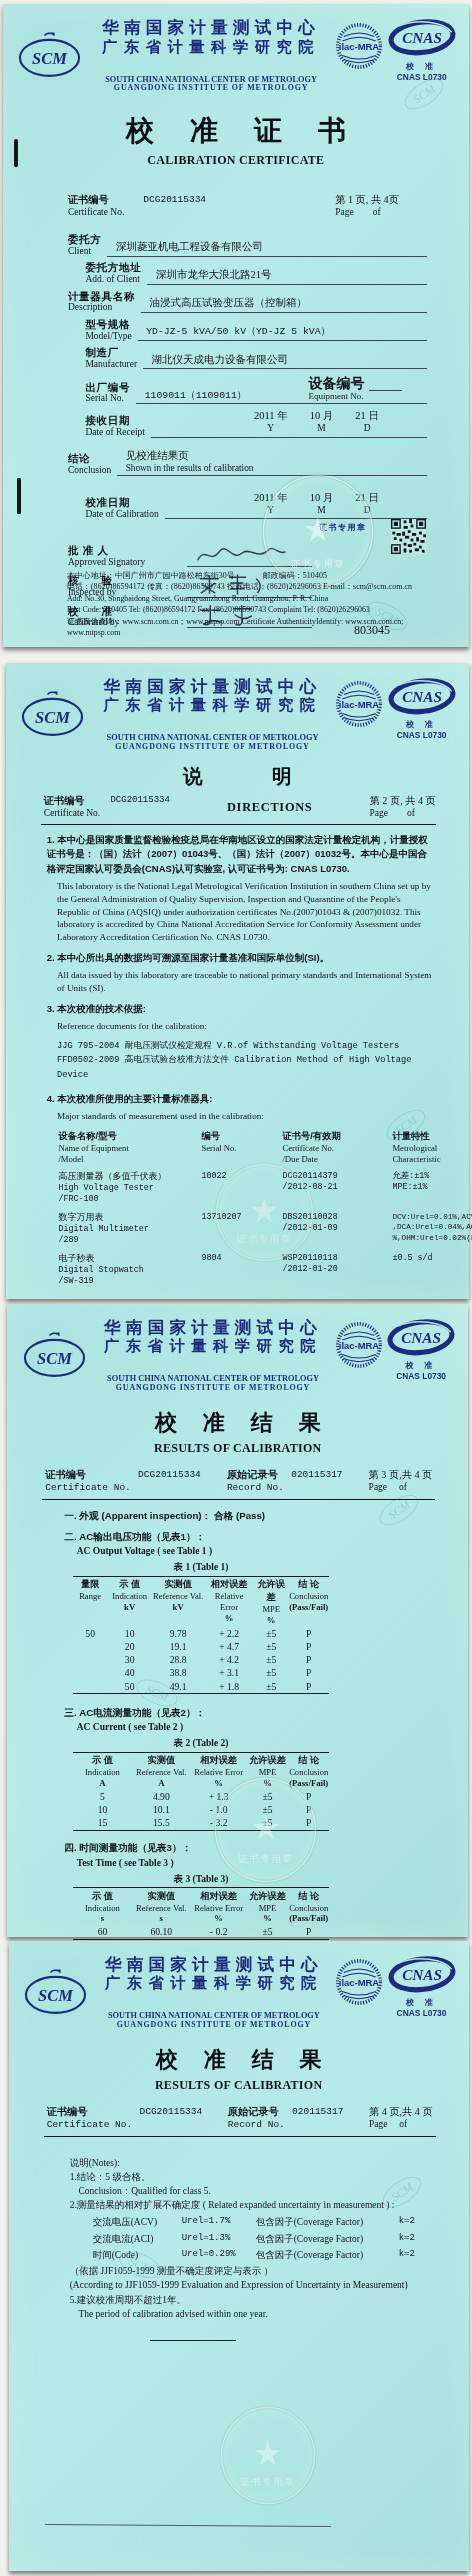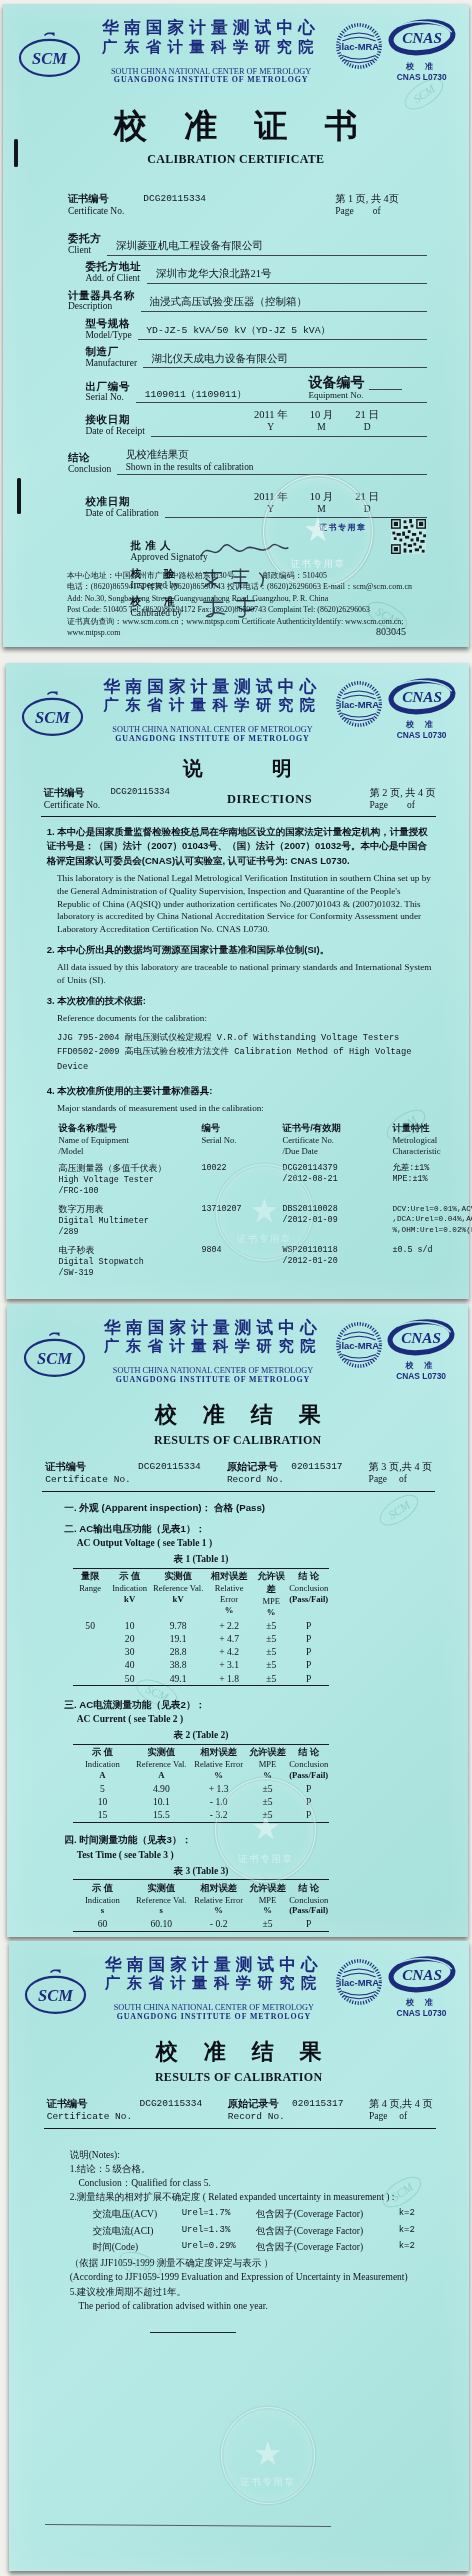--- a/index.html
+++ b/index.html
@@ -8,30 +8,30 @@
   .page{position:absolute;background:linear-gradient(135deg,#abe3df 0%,#b7eae6 45%,#a7e0db 100%);
         box-shadow:0 2.9px 4.4px rgba(20,25,25,.55), inset 0 0 36px rgba(255,255,255,.18);}
   .page-inner{position:relative;width:100%;height:100%;}
 
   
   .hdr{display:flex;align-items:flex-start;padding:14.5px 10.2px 0 11.6px;}
   .hdr-scm{flex:0 0 74px;padding-top:10.2px;}
   .hdr-names{flex:1;text-align:center;color:#1c2c7d;line-height:1.12;}
   .hdr-cn1{font-family:"Liberation Sans",sans-serif;font-weight:700;font-size:16.7px;letter-spacing:5.1px;}
   .hdr-cn2{font-family:"Liberation Sans",sans-serif;font-weight:700;font-size:15.3px;letter-spacing:6.5px;}
-  .hdr-en1{font-weight:400;font-size:8.3px;margin-top:12px;}
+  .hdr-en1{font-weight:700;font-size:8.3px;margin-top:20px;}
   .hdr-en2{font-weight:700;font-size:7.9px;letter-spacing:0.9px;}
   .hdr-ilac{flex:0 0 51px;padding-top:2.9px;text-align:center;}
   .hdr-cnas{flex:0 0 74px;text-align:center;color:#1c2c7d;}
   .cnas-sub1{font-weight:700;font-size:8px;letter-spacing:4.4px;margin-top:0.7px;}
   .cnas-sub2{font-family:"Liberation Sans",sans-serif;font-weight:700;font-size:8.4px;}
 
   
   .title-cn{text-align:center;font-weight:700;color:#0c0f16;}
-  .t-big{font-size:33px;letter-spacing:14.5px;text-indent:14.5px;margin-top:19px;}
+  .t-big{font-size:28px;letter-spacing:14.5px;text-indent:14.5px;margin-top:19px;}
   .t-mid{font-size:22px;letter-spacing:10.2px;text-indent:10.2px;margin-top:16px;}
   .title-en{text-align:center;font-weight:700;font-size:12px;margin-top:2.9px;letter-spacing:0.3px;}
 
   
   .meta{display:flex;justify-content:space-between;align-items:flex-start;}
   .m-label-cn{font-family:"Liberation Sans",sans-serif;font-weight:700;font-size:10.2px;}
   .m-label-en{font-size:9.5px;}
   .mono{font-family:"Liberation Mono",monospace;}
   .pageno-cn{font-size:10.2px;}
   .pageno-en{font-size:9.5px;white-space:pre;}
@@ -51,28 +51,28 @@
   .equip .cn{font-family:"Liberation Sans",sans-serif;font-weight:700;font-size:14px;}
   .equip-line{display:inline-block;width:33px;border-bottom:1px solid #3e4450;margin-left:4.4px;}
   .equip .en{font-size:9px;display:block;}
   .datev{display:flex;justify-content:flex-end;gap:22px;padding-right:48px;}
   .dcol{text-align:center;line-height:1.2;}
   .dcol .bot{font-size:9.5px;}
   .conc2{font-size:9.3px;}
 
   
   .sigs{margin:22px 0 0 65px;width:244px;}
-  .srow{display:flex;align-items:center;margin-top:4.4px;flex-direction:column;}
+  .srow{display:flex;align-items:flex-end;margin-top:4.4px;}
   .sline{flex:1;border-bottom:1.1px solid #3e4450;position:relative;height:25px;}
   .sline svg{position:absolute;bottom:0.7px;left:7.3px;}
 
   
   .footer{position:absolute;left:64px;right:19px;bottom:8.7px;font-size:7.9px;line-height:1.45;color:#101420;}
   .footer .cnl{letter-spacing:0.1px;}
-  .fcode{position:absolute;right:44px;bottom:-0.7px;font-size:10px;}
+  .fcode{position:absolute;right:60px;bottom:-0.7px;font-size:12px;}
   .fline1{display:flex;gap:28px;}
 
   
   .p2-meta{display:flex;margin:4.4px 33px 0 38px;align-items:flex-start;}
   .p2-meta .c{flex:1;text-align:center;font-weight:700;font-size:12.4px;letter-spacing:0.7px;padding-top:5.8px;}
   .p2body{margin:7.3px 33px 0 41px;}
   .icn{font-family:"Liberation Sans",sans-serif;font-weight:700;font-size:9.5px;line-height:1.55;margin-top:7.3px;}
   .ien{font-size:9.2px;line-height:1.38;margin:3.6px 0 0 10.2px;}
   .refs{font-family:Liberation Mono, monospace;font-size:8.7px;margin:5.8px 0 0 10.2px;line-height:1.65;white-space:pre-line;}
   .stdtab{margin:5.8px 0 0 11.6px;}

